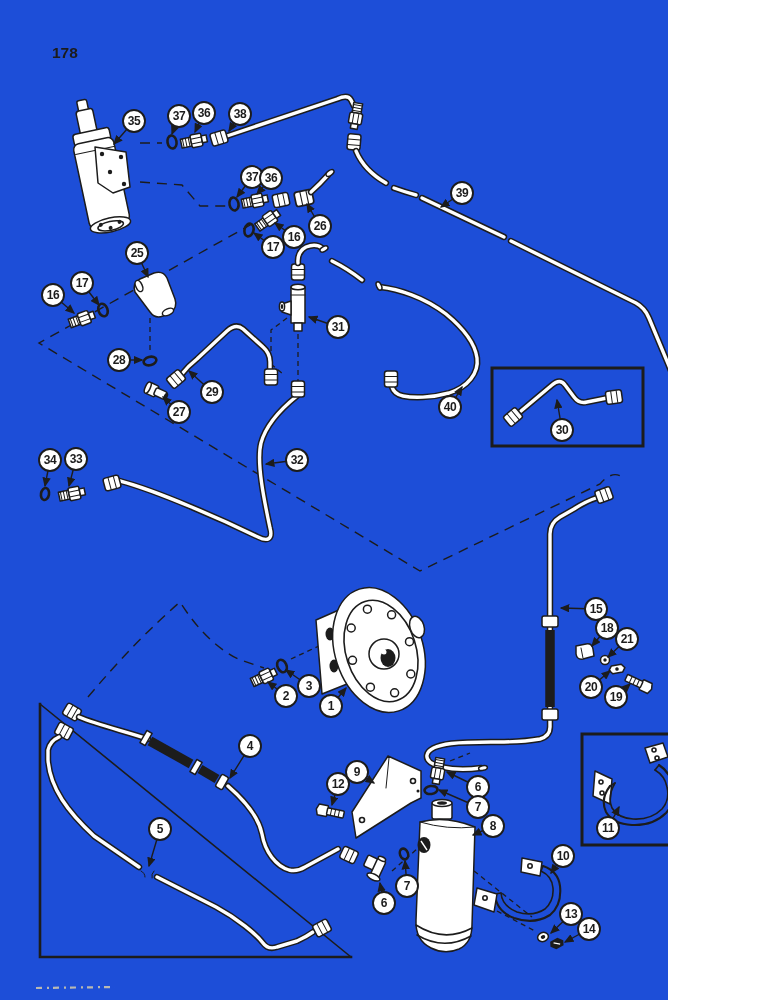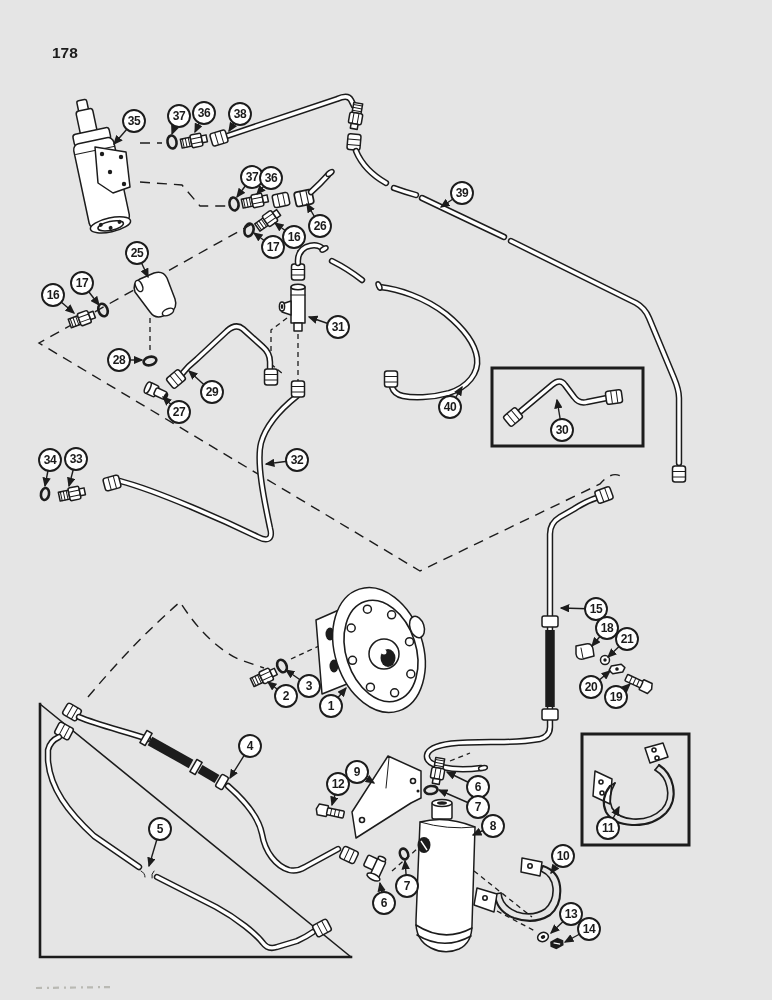--- a/index.html
+++ b/index.html
@@ -1,17 +1,17 @@
 <!DOCTYPE html>
 <html style="--ink: #1c1c1c;"><head>
 <meta charset="utf-8">
 <style>
   html,body{margin:0;padding:0;background:#ffffff;}
   body{width:772px;height:1000px;font-family:"Liberation Sans",sans-serif;}
-  .page{position:relative;width:772px;height:1000px;background:#e5e5e5;overflow:hidden;}
+  .page{position:relative;width:668px;height:1000px;background:#1d4ed8;overflow:hidden;}
   svg{display:block;}
   :root{--ink:#1c1c1c;}
   .ln{fill:none;stroke:var(--ink);stroke-width:1.6;stroke-linecap:round;stroke-linejoin:round;}
   .ln2{fill:none;stroke:var(--ink);stroke-width:2.1;stroke-linecap:round;stroke-linejoin:round;}
   .thin{fill:none;stroke:var(--ink);stroke-width:1;stroke-linecap:round;}
   .pt{fill:#ffffff;stroke:var(--ink);stroke-width:1.5;stroke-linejoin:round;}
   .oring{fill:none;stroke:var(--ink);stroke-width:2.6;}
   .fillk{fill:var(--ink);stroke:none;}
   .tube{fill:none;stroke:var(--ink);stroke-width:6.4;stroke-linecap:round;stroke-linejoin:round;}
   .tube-core{fill:none;stroke:#ffffff;stroke-width:3.4;stroke-linecap:round;stroke-linejoin:round;}

